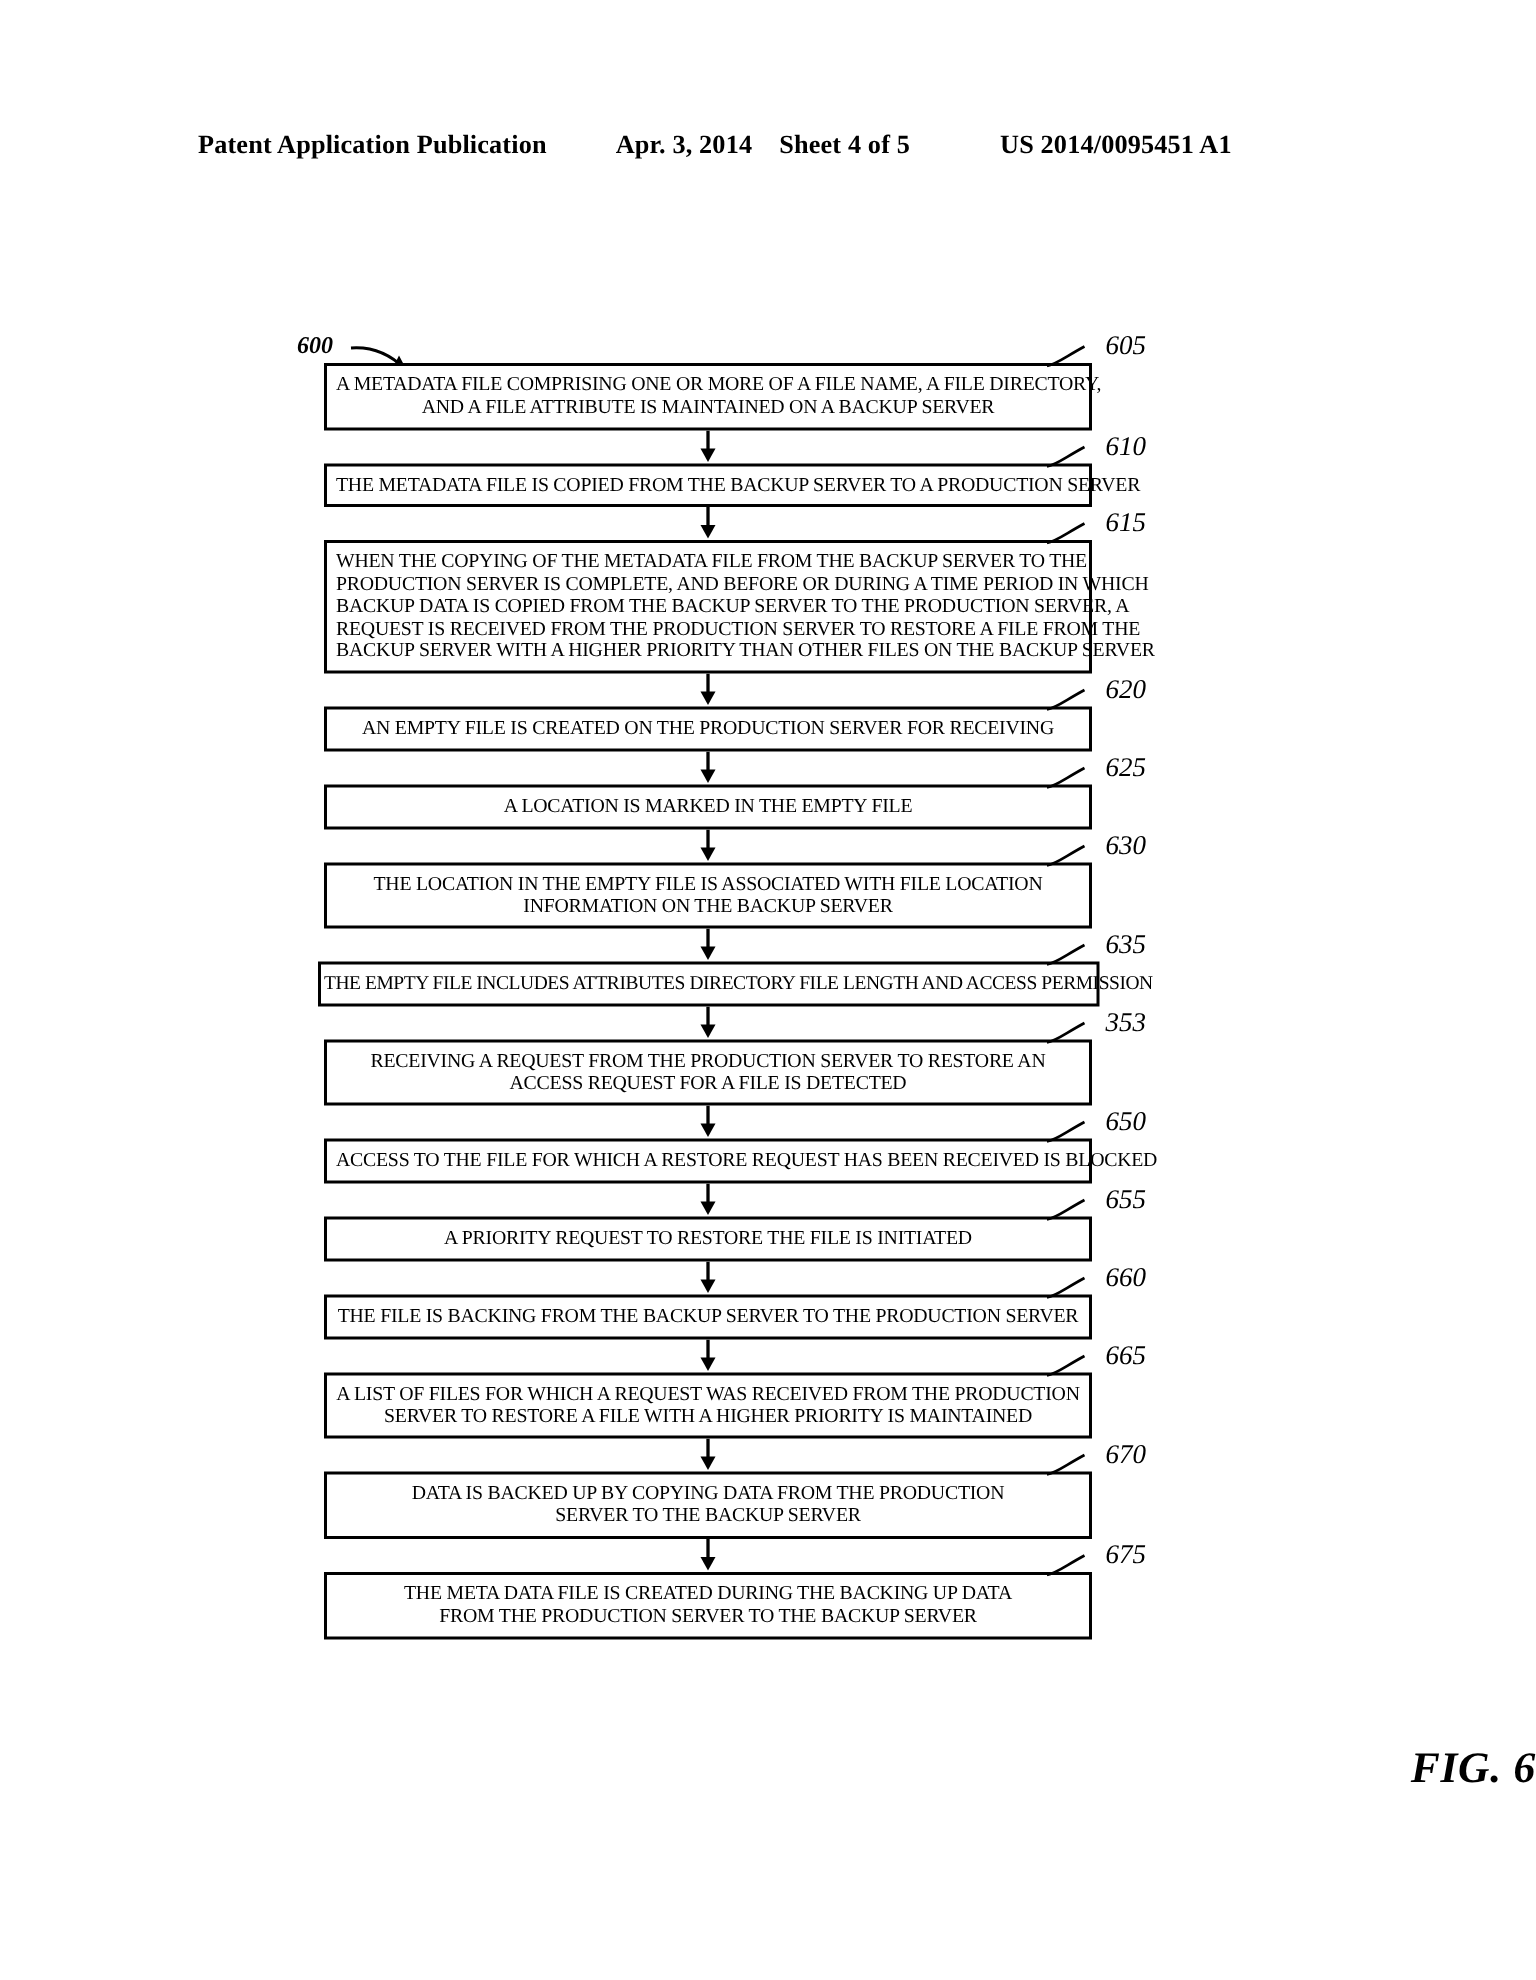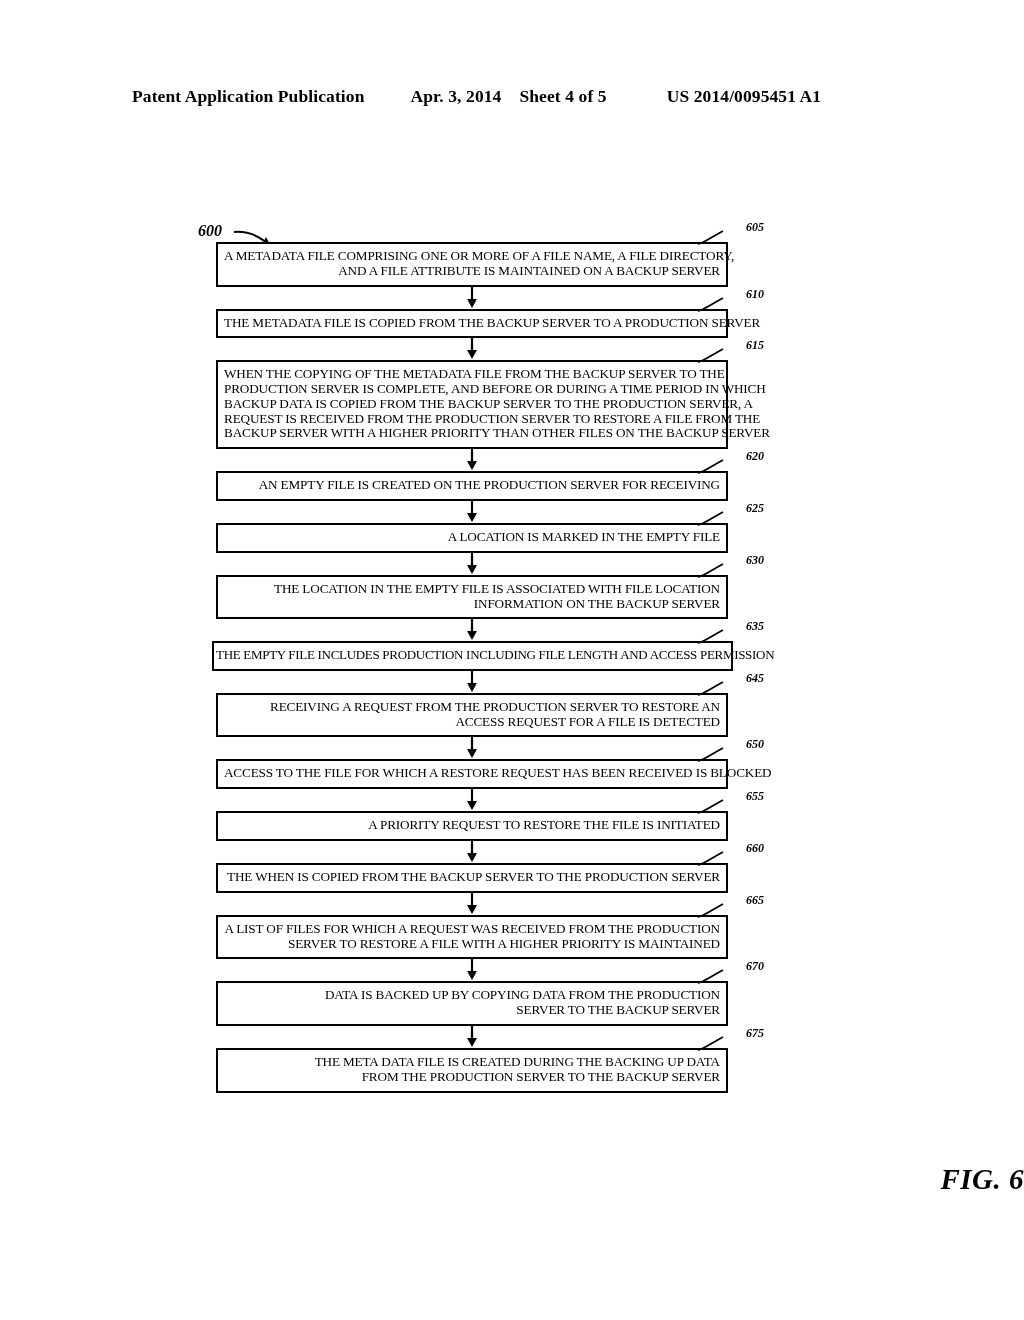--- a/index.html
+++ b/index.html
@@ -77,22 +77,22 @@
 
   .refwrap {
     position: relative;
     height: 0;
   }
   .ref {
     position: absolute;
     right: -36px;
     top: -21px;
     font-style: italic;
-    font-weight: bold;
-    font-size: 12px;
+    font-weight: normal;
+    font-size: 18px;
     line-height: 1;
     white-space: nowrap;
   }
   .refwrap svg {
     position: absolute;
     right: 2px;
     top: -13px;
   }
 
   .box {
@@ -100,21 +100,21 @@
     background: #fff;
     box-sizing: border-box;
     text-align: center;
     font-size: 13.2px;
     line-height: 1.12;
     letter-spacing: -0.15px;
     padding: 5px 6px 6px 6px;
     font-weight: 500;
     font-stretch: condensed;
   }
-  .box .ln { display: block; white-space: nowrap; text-align: right; }
+  .box .ln { display: block; white-space: nowrap; }
 
   
   .box.wide {
     margin-left: -4px;
     margin-right: -5px;
     padding-left: 2px;
     padding-right: 2px;
     font-size: 13px;
     letter-spacing: -0.3px;
   }
@@ -266,35 +266,35 @@
               <path d="M2,12 L12,12 L7,21 Z" fill="#000"></path>
             </svg>
           </div>
           <div class="refwrap">
             <svg width="30" height="16" viewBox="0 0 30 16">
               <path d="M2,15 C8,14 14,9 27,2" fill="none" stroke="#000" stroke-width="1.8"></path>
             </svg>
             <span class="ref">635</span>
           </div>
           <div class="box wide">
-            <span class="ln">THE EMPTY FILE INCLUDES PRODUCTION INCLUDING FILE LENGTH AND ACCESS PERMISSION</span>
-          </div>
-        </div>
-        <div class="step">
-          <div class="connector">
-            <svg width="14" height="22" viewBox="0 0 14 22">
-              <line x1="7" y1="0" x2="7" y2="14" stroke="#000" stroke-width="2.2"></line>
-              <path d="M2,12 L12,12 L7,21 Z" fill="#000"></path>
-            </svg>
-          </div>
-          <div class="refwrap">
-            <svg width="30" height="16" viewBox="0 0 30 16">
-              <path d="M2,15 C8,14 14,9 27,2" fill="none" stroke="#000" stroke-width="1.8"></path>
-            </svg>
-            <span class="ref">645</span>
+            <span class="ln">THE EMPTY FILE INCLUDES ATTRIBUTES DIRECTORY FILE LENGTH AND ACCESS PERMISSION</span>
+          </div>
+        </div>
+        <div class="step">
+          <div class="connector">
+            <svg width="14" height="22" viewBox="0 0 14 22">
+              <line x1="7" y1="0" x2="7" y2="14" stroke="#000" stroke-width="2.2"></line>
+              <path d="M2,12 L12,12 L7,21 Z" fill="#000"></path>
+            </svg>
+          </div>
+          <div class="refwrap">
+            <svg width="30" height="16" viewBox="0 0 30 16">
+              <path d="M2,15 C8,14 14,9 27,2" fill="none" stroke="#000" stroke-width="1.8"></path>
+            </svg>
+            <span class="ref">353</span>
           </div>
           <div class="box">
             <span class="ln">RECEIVING A REQUEST FROM THE PRODUCTION SERVER TO RESTORE AN</span>
             <span class="ln">ACCESS REQUEST FOR A FILE IS DETECTED</span>
           </div>
         </div>
         <div class="step">
           <div class="connector">
             <svg width="14" height="22" viewBox="0 0 14 22">
               <line x1="7" y1="0" x2="7" y2="14" stroke="#000" stroke-width="2.2"></line>
@@ -335,21 +335,21 @@
               <path d="M2,12 L12,12 L7,21 Z" fill="#000"></path>
             </svg>
           </div>
           <div class="refwrap">
             <svg width="30" height="16" viewBox="0 0 30 16">
               <path d="M2,15 C8,14 14,9 27,2" fill="none" stroke="#000" stroke-width="1.8"></path>
             </svg>
             <span class="ref">660</span>
           </div>
           <div class="box">
-            <span class="ln">THE WHEN IS COPIED FROM THE BACKUP SERVER TO THE PRODUCTION SERVER</span>
+            <span class="ln">THE FILE IS BACKING FROM THE BACKUP SERVER TO THE PRODUCTION SERVER</span>
           </div>
         </div>
         <div class="step">
           <div class="connector">
             <svg width="14" height="22" viewBox="0 0 14 22">
               <line x1="7" y1="0" x2="7" y2="14" stroke="#000" stroke-width="2.2"></line>
               <path d="M2,12 L12,12 L7,21 Z" fill="#000"></path>
             </svg>
           </div>
           <div class="refwrap">

